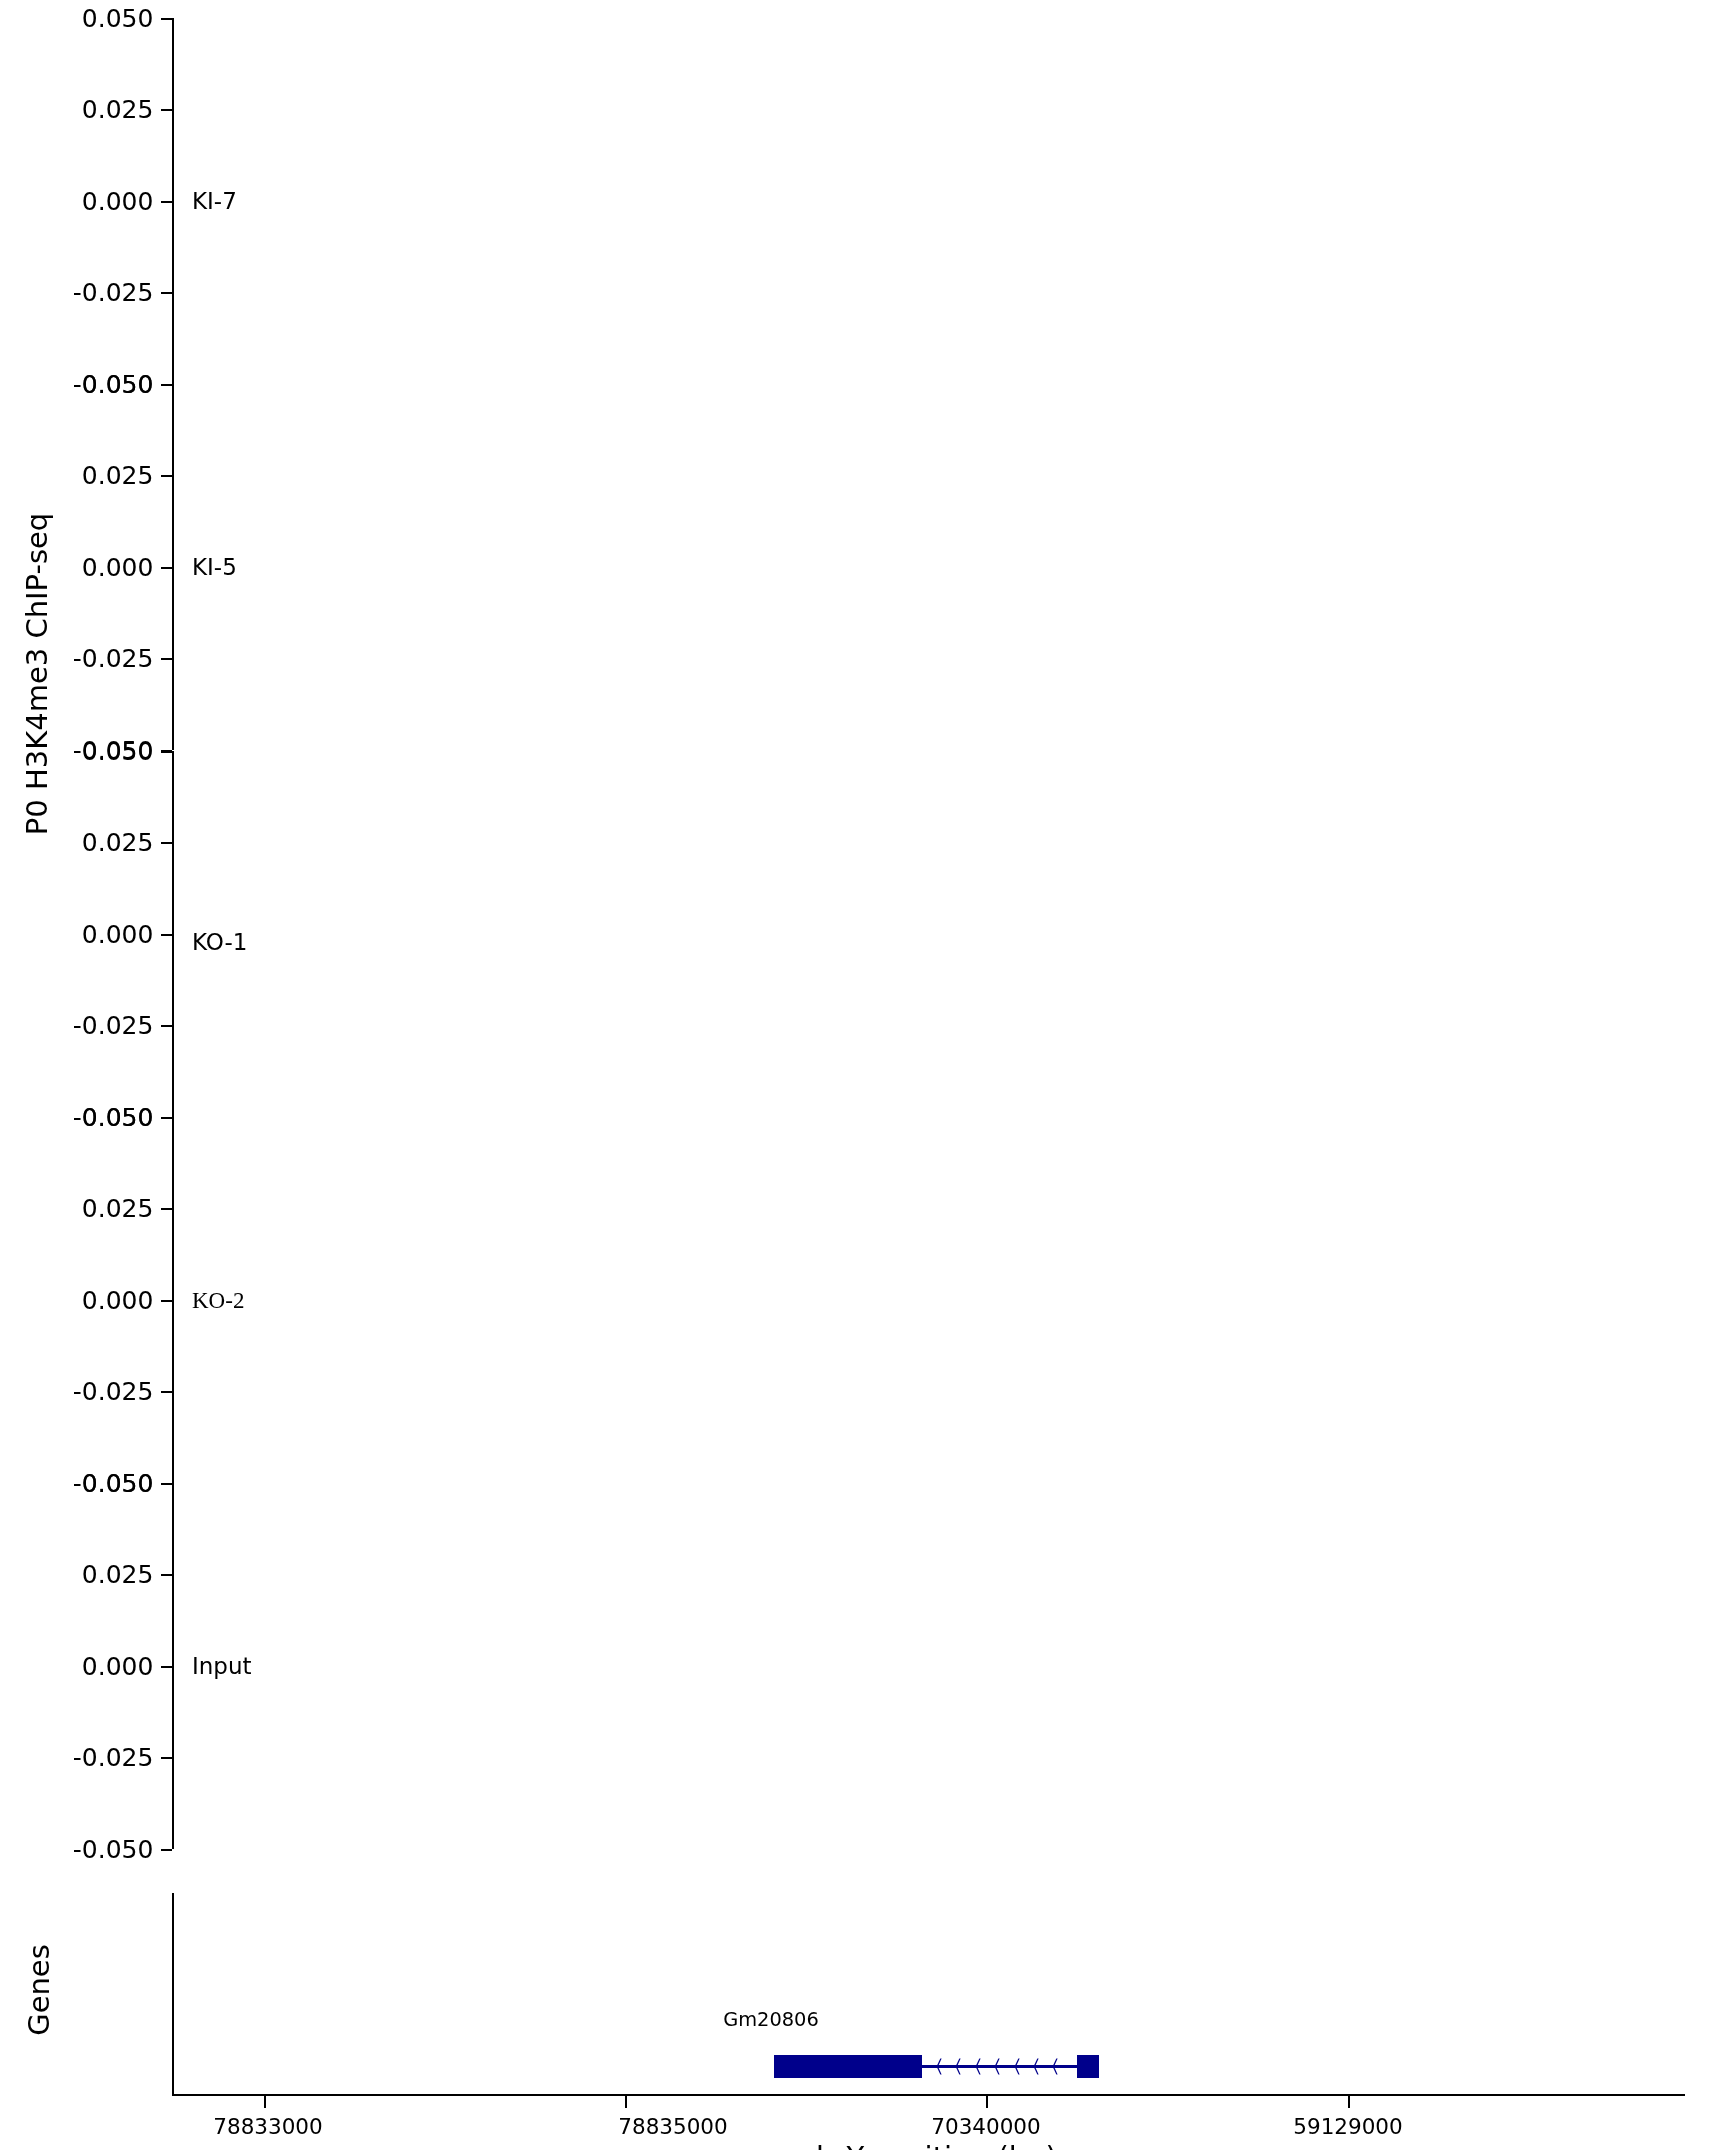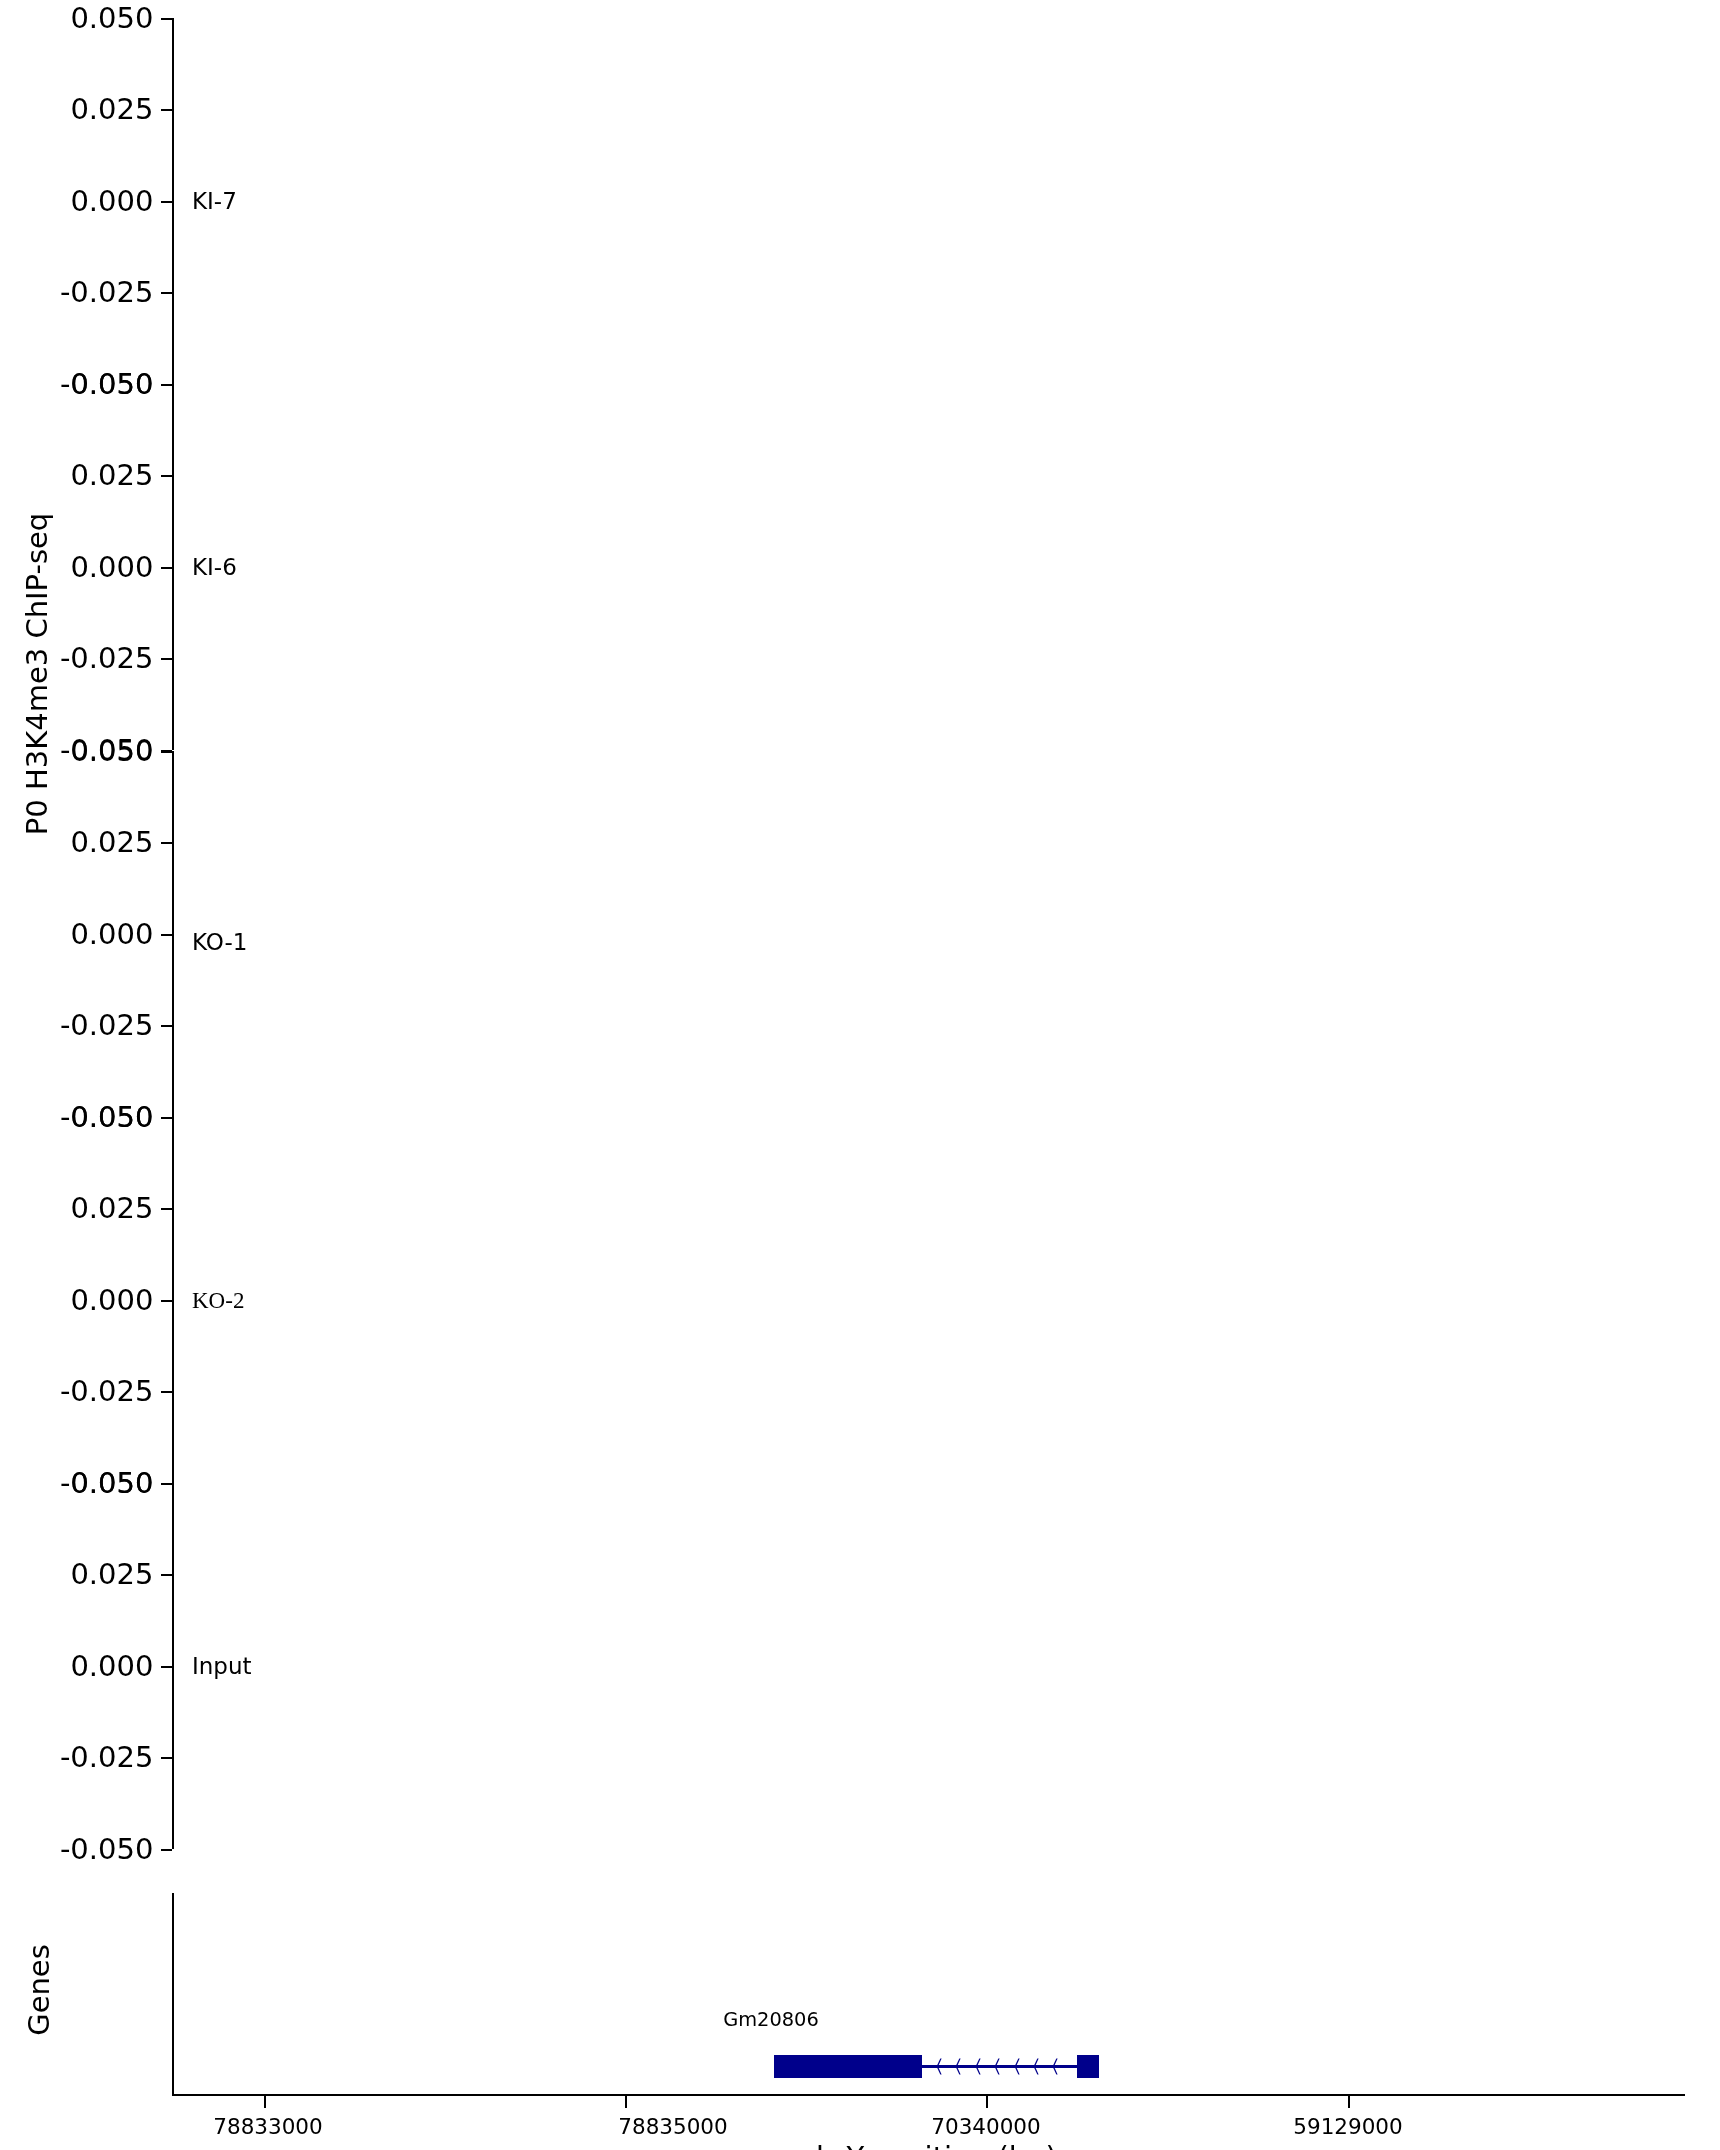--- a/index.html
+++ b/index.html
@@ -64,21 +64,21 @@
     left: -11.5px;
     width: 11.5px;
     height: 2.2px;
     background: #000000;
   }
   .ticklabel {
     position: absolute;
     right: 100%;
     margin-right: 18.6px;
     transform: translateY(-50%);
-    font-size: 29px;
+    font-size: 25px;
     color: #000000;
     white-space: nowrap;
   }
   .track-name {
     position: absolute;
     left: 20px;
     transform: translateY(-50%);
     font-size: 23px;
     color: #000000;
     white-space: nowrap;
@@ -185,21 +185,21 @@
     <div class="tick" style="top:0px;"></div>
     <div class="ticklabel" style="top:0px;">0.050</div>
     <div class="tick" style="top:91px;"></div>
     <div class="ticklabel" style="top:91px;">0.025</div>
     <div class="tick" style="top:183px;"></div>
     <div class="ticklabel" style="top:183px;">0.000</div>
     <div class="tick" style="top:274px;"></div>
     <div class="ticklabel" style="top:274px;">-0.025</div>
     <div class="tick" style="top:366px;"></div>
     <div class="ticklabel" style="top:366px;">-0.050</div>
-    <div class="track-name" style="top:183px;">KI-6</div>
+    <div class="track-name" style="top:183px;">KI-5</div>
   </div>
 
   <div class="track" id="track-2" style="top:751px;height:366px;">
     <div class="spine"></div>
     <div class="tick" style="top:0px;"></div>
     <div class="ticklabel" style="top:0px;">0.050</div>
     <div class="tick" style="top:91px;"></div>
     <div class="ticklabel" style="top:91px;">0.025</div>
     <div class="tick" style="top:183px;"></div>
     <div class="ticklabel" style="top:183px;">0.000</div>

